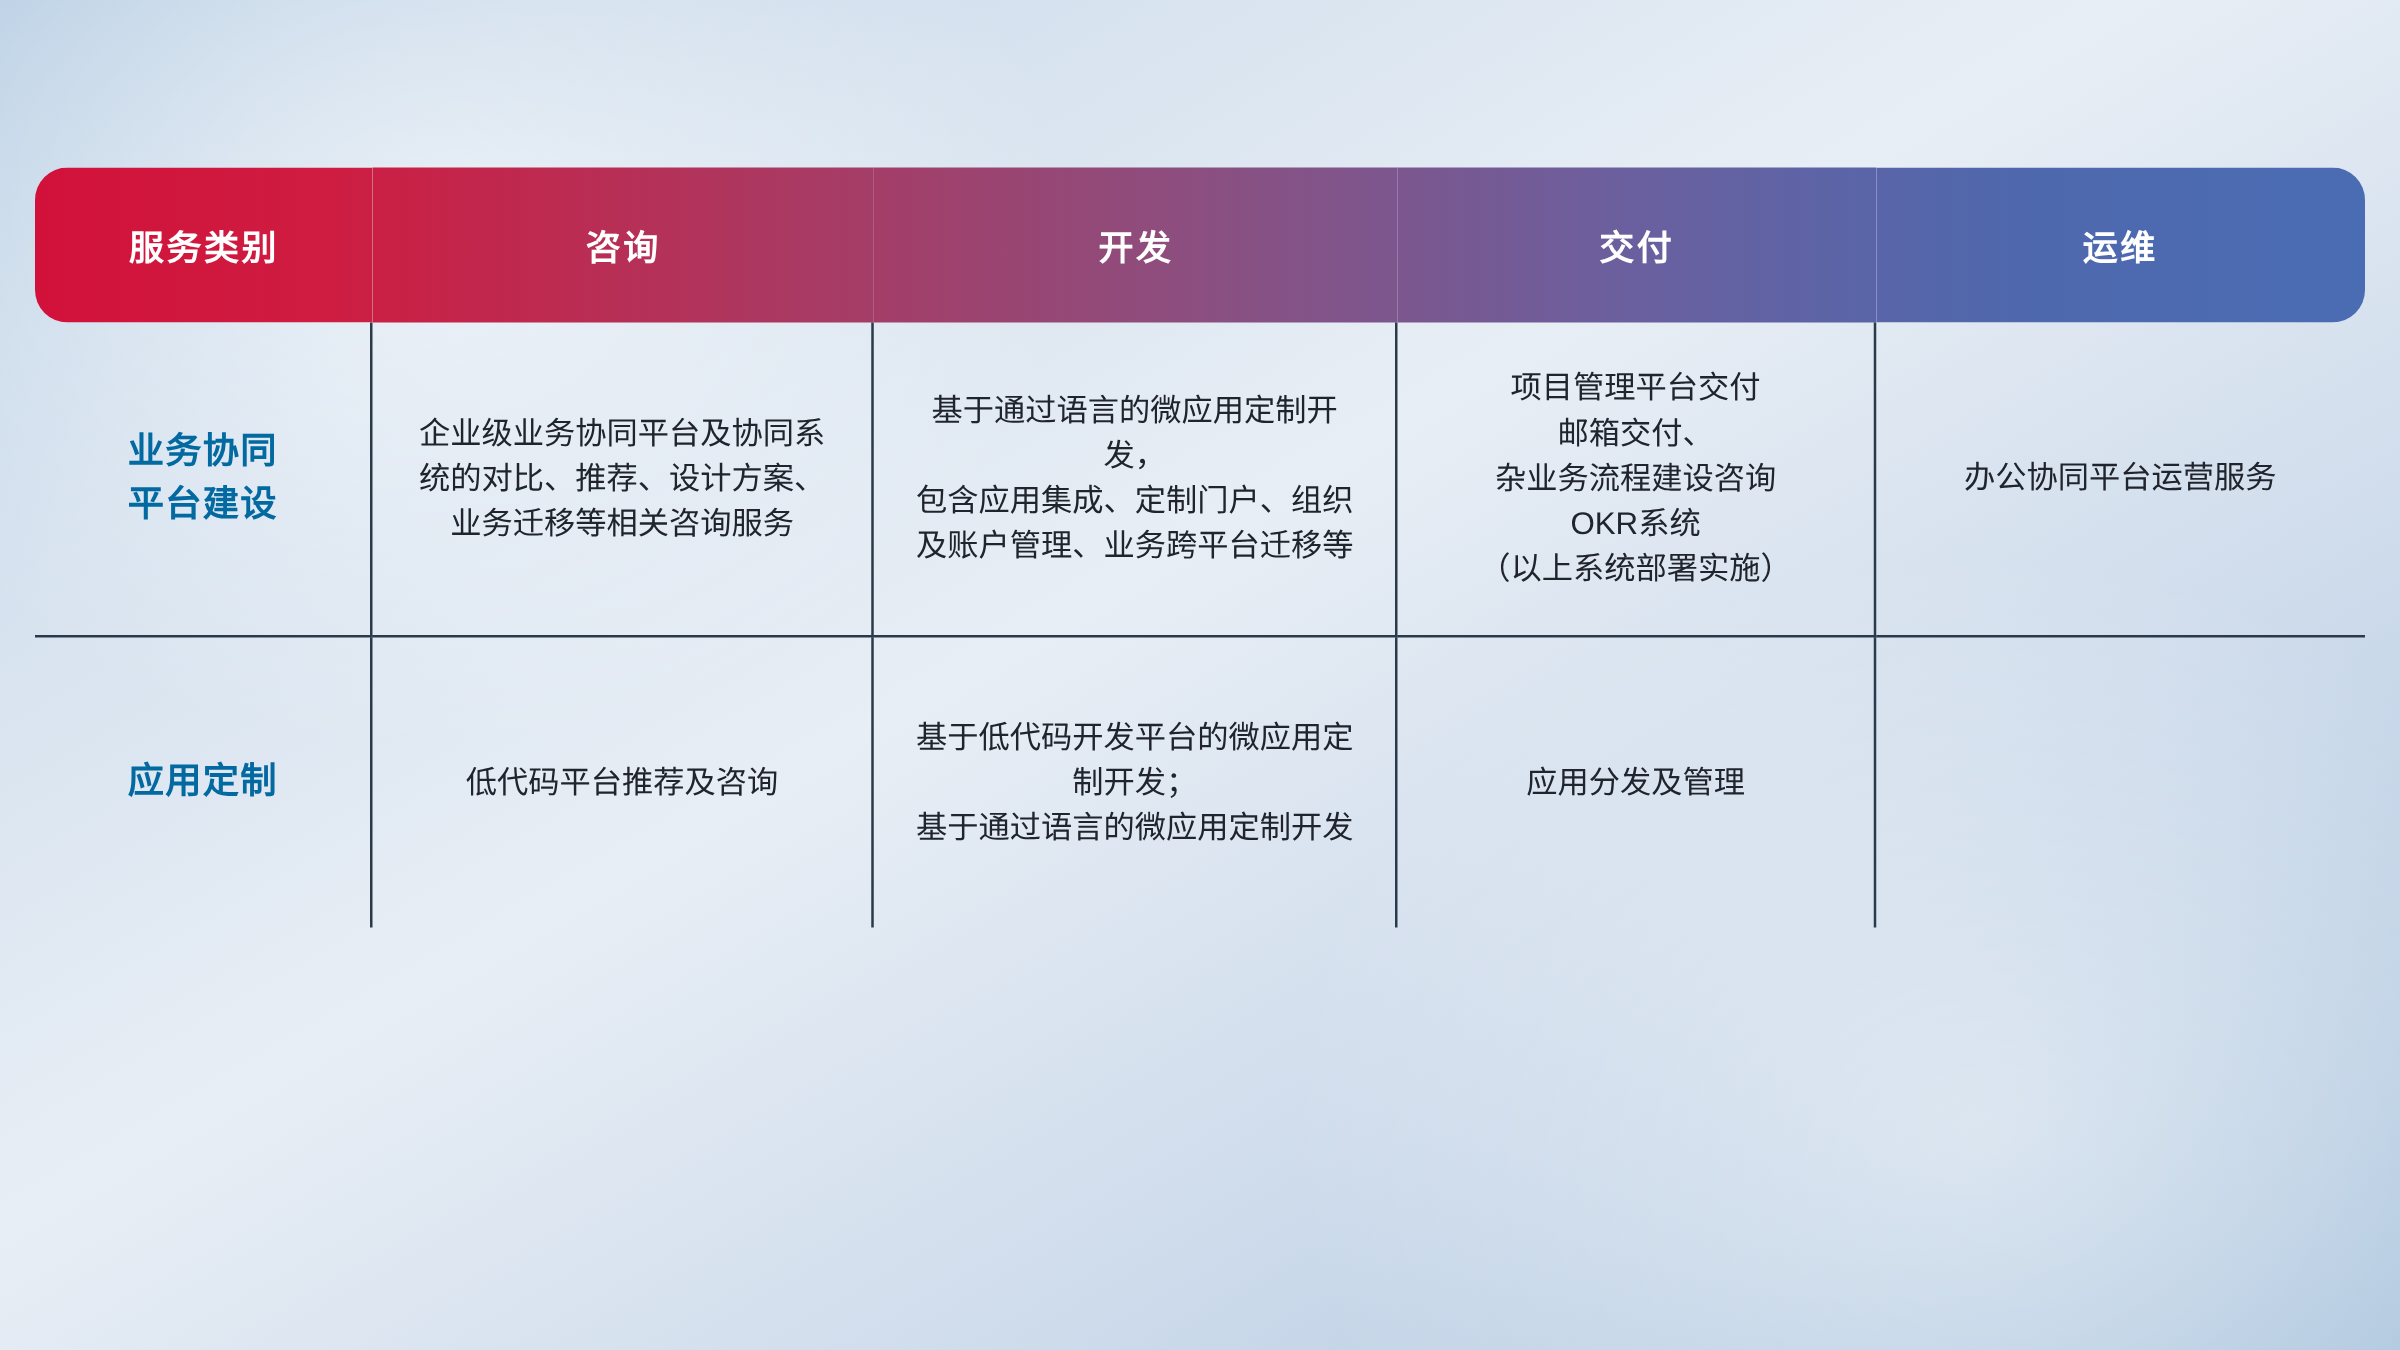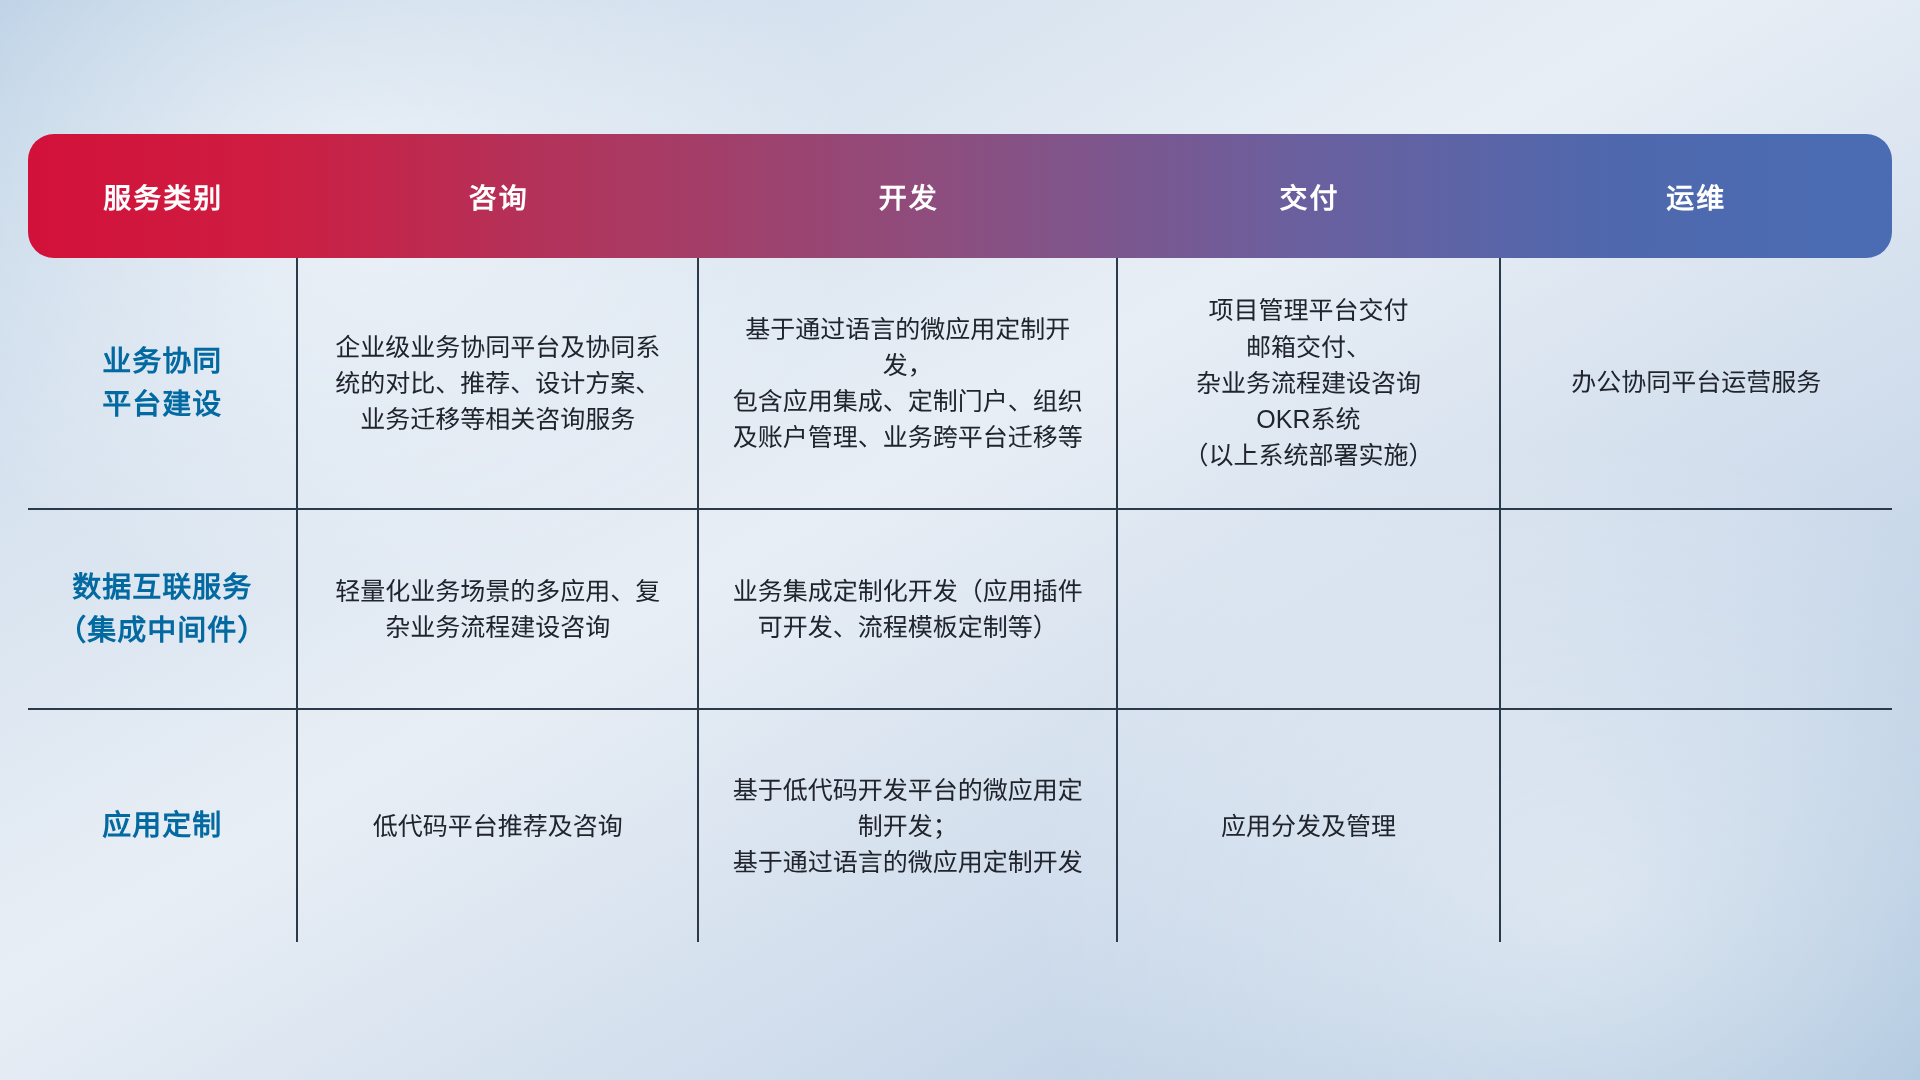--- a/index.html
+++ b/index.html
@@ -139,36 +139,20 @@
           <span class="cell-line">邮箱交付、</span>
           <span class="cell-line">杂业务流程建设咨询</span>
           <span class="cell-line">OKR系统</span>
           <span class="cell-line">（以上系统部署实施）</span>
         </td>
         <td>
           <span class="cell-line">办公协同平台运营服务</span>
         </td>
       </tr>
 
-      <tr class="r2">
-        <td class="cat">
-          <span class="cell-line">数据互联服务</span>
-          <span class="cell-line">（集成中间件）</span>
-        </td>
-        <td>
-          <span class="cell-line">轻量化业务场景的多应用、复</span>
-          <span class="cell-line">杂业务流程建设咨询</span>
-        </td>
-        <td>
-          <span class="cell-line">业务集成定制化开发（应用插件</span>
-          <span class="cell-line">可开发、流程模板定制等）</span>
-        </td>
-        <td class="empty-cell"></td>
-        <td class="empty-cell"></td>
-      </tr>
 
       <tr class="r3">
         <td class="cat">
           <span class="cell-line">应用定制</span>
         </td>
         <td>
           <span class="cell-line">低代码平台推荐及咨询</span>
         </td>
         <td>
           <span class="cell-line">基于低代码开发平台的微应用定</span>

